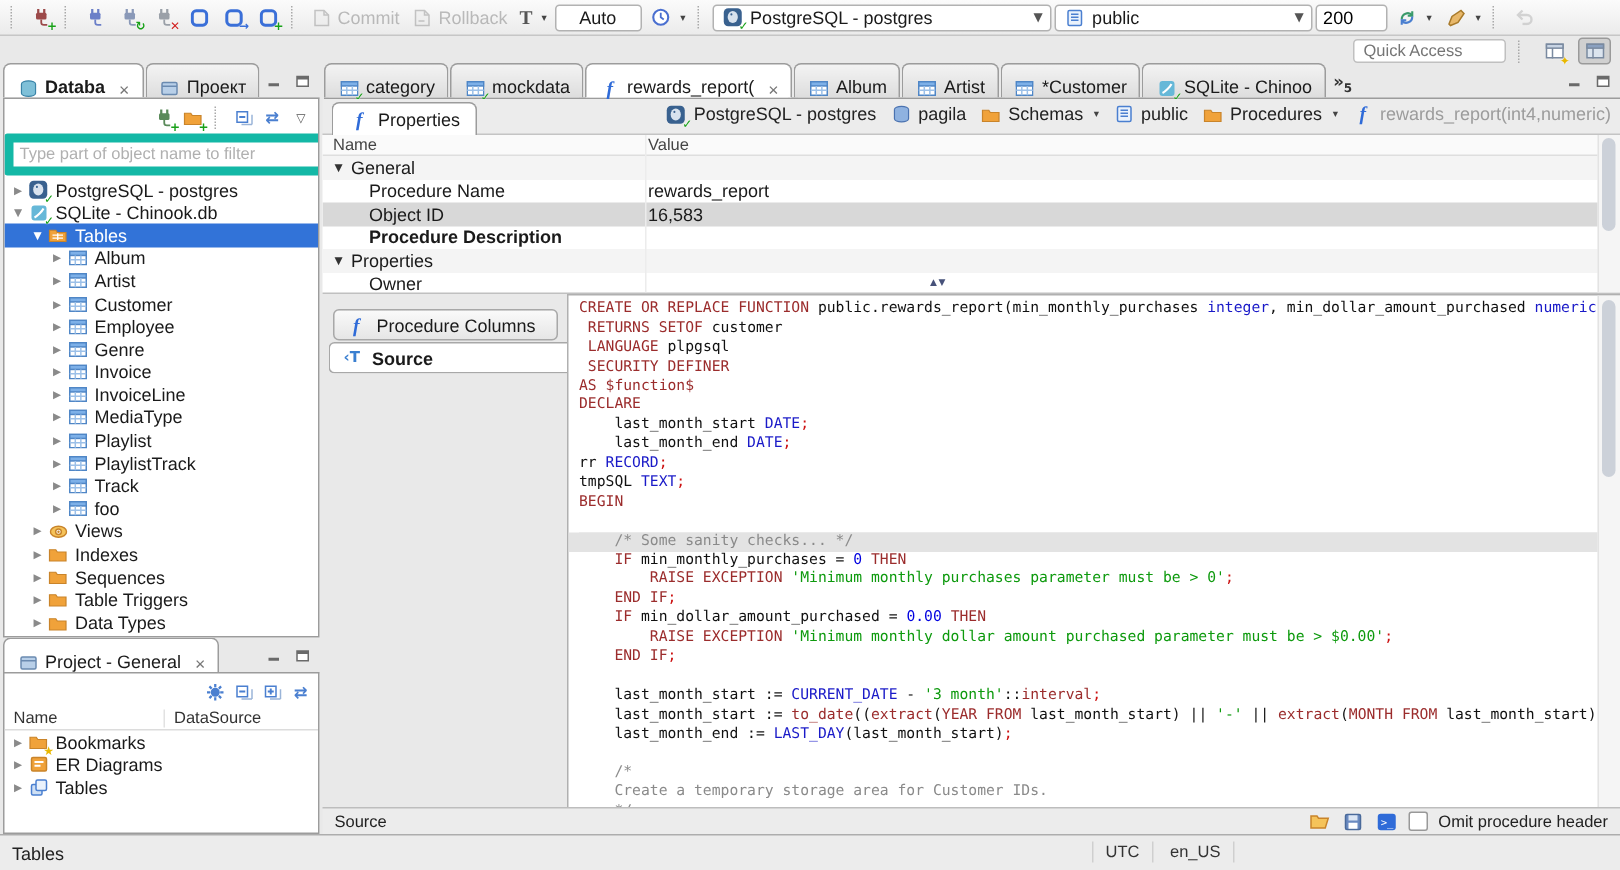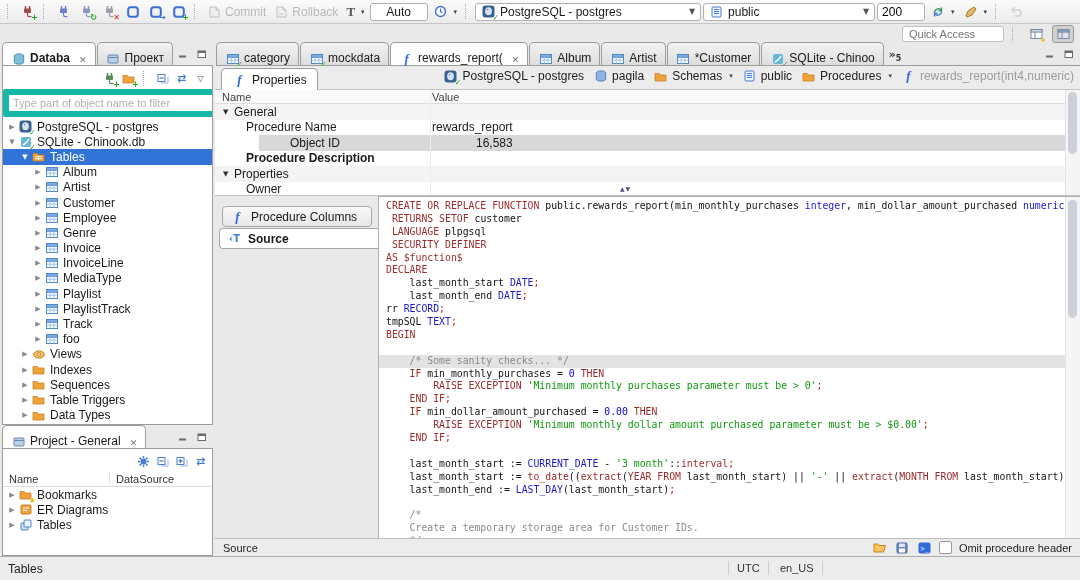--- a/index.html
+++ b/index.html
@@ -82,21 +82,21 @@
   #prop-tab{position:absolute;left:6px;top:2px;display:flex;align-items:center;gap:5px;height:22px;padding:0 10px;
             background:#fff;border:1px solid #9c9c9c;border-bottom:none;border-radius:5px 5px 0 0;}
   #breadcrumb{position:absolute;right:6px;top:3px;display:flex;align-items:center;gap:9px;font-size:12px;color:#222;}
   .bc-item{display:flex;align-items:center;gap:4px;white-space:nowrap;cursor:pointer;}
   .bc-item.muted{color:#9c9c9c;}
   #grid{position:absolute;left:215px;top:90px;right:0;height:106px;background:#fff;border-bottom:1px solid #c0c0c0;box-sizing:border-box;overflow:hidden;}
   #grid-head{display:flex;height:13px;font-size:11px;color:#444;background:#fafafa;border-bottom:1px solid #dedede;align-items:center;}
   #grid-head .g1{width:217px;padding-left:7px;box-sizing:border-box;}
   .prow{display:flex;height:15.5px;align-items:center;font-size:12px;}
   .prow.even{background:#f4f4f4;}
-  .prow.sel{background:#d8d8d8;margin-left:44px;}
+  .prow.sel{background:#d8d8d8;}
   .pname{width:217px;box-sizing:border-box;display:flex;align-items:center;white-space:nowrap;}
   .pname .arr{width:9px;margin-left:8px;font-size:7px;color:#333;font-family:"DejaVu Sans",sans-serif;}
   .pname .nm{padding-left:2px;}
   .pname.child .nm{padding-left:31px;}
   .pname .nm.b{font-weight:bold;}
   .pval{flex:1;white-space:nowrap;}
   .pval a{color:#0645ad;text-decoration:underline;cursor:pointer;}
   #grid-vline{position:absolute;left:215px;top:0;bottom:0;border-left:1px solid #ececec;}
   .vsb{position:absolute;right:0;top:0;bottom:0;width:14px;background:#f5f5f5;border-left:1px solid #e3e3e3;}
   .vsb .thumb{position:absolute;left:2px;width:9px;background:#ccd1d9;border-radius:5px;}

